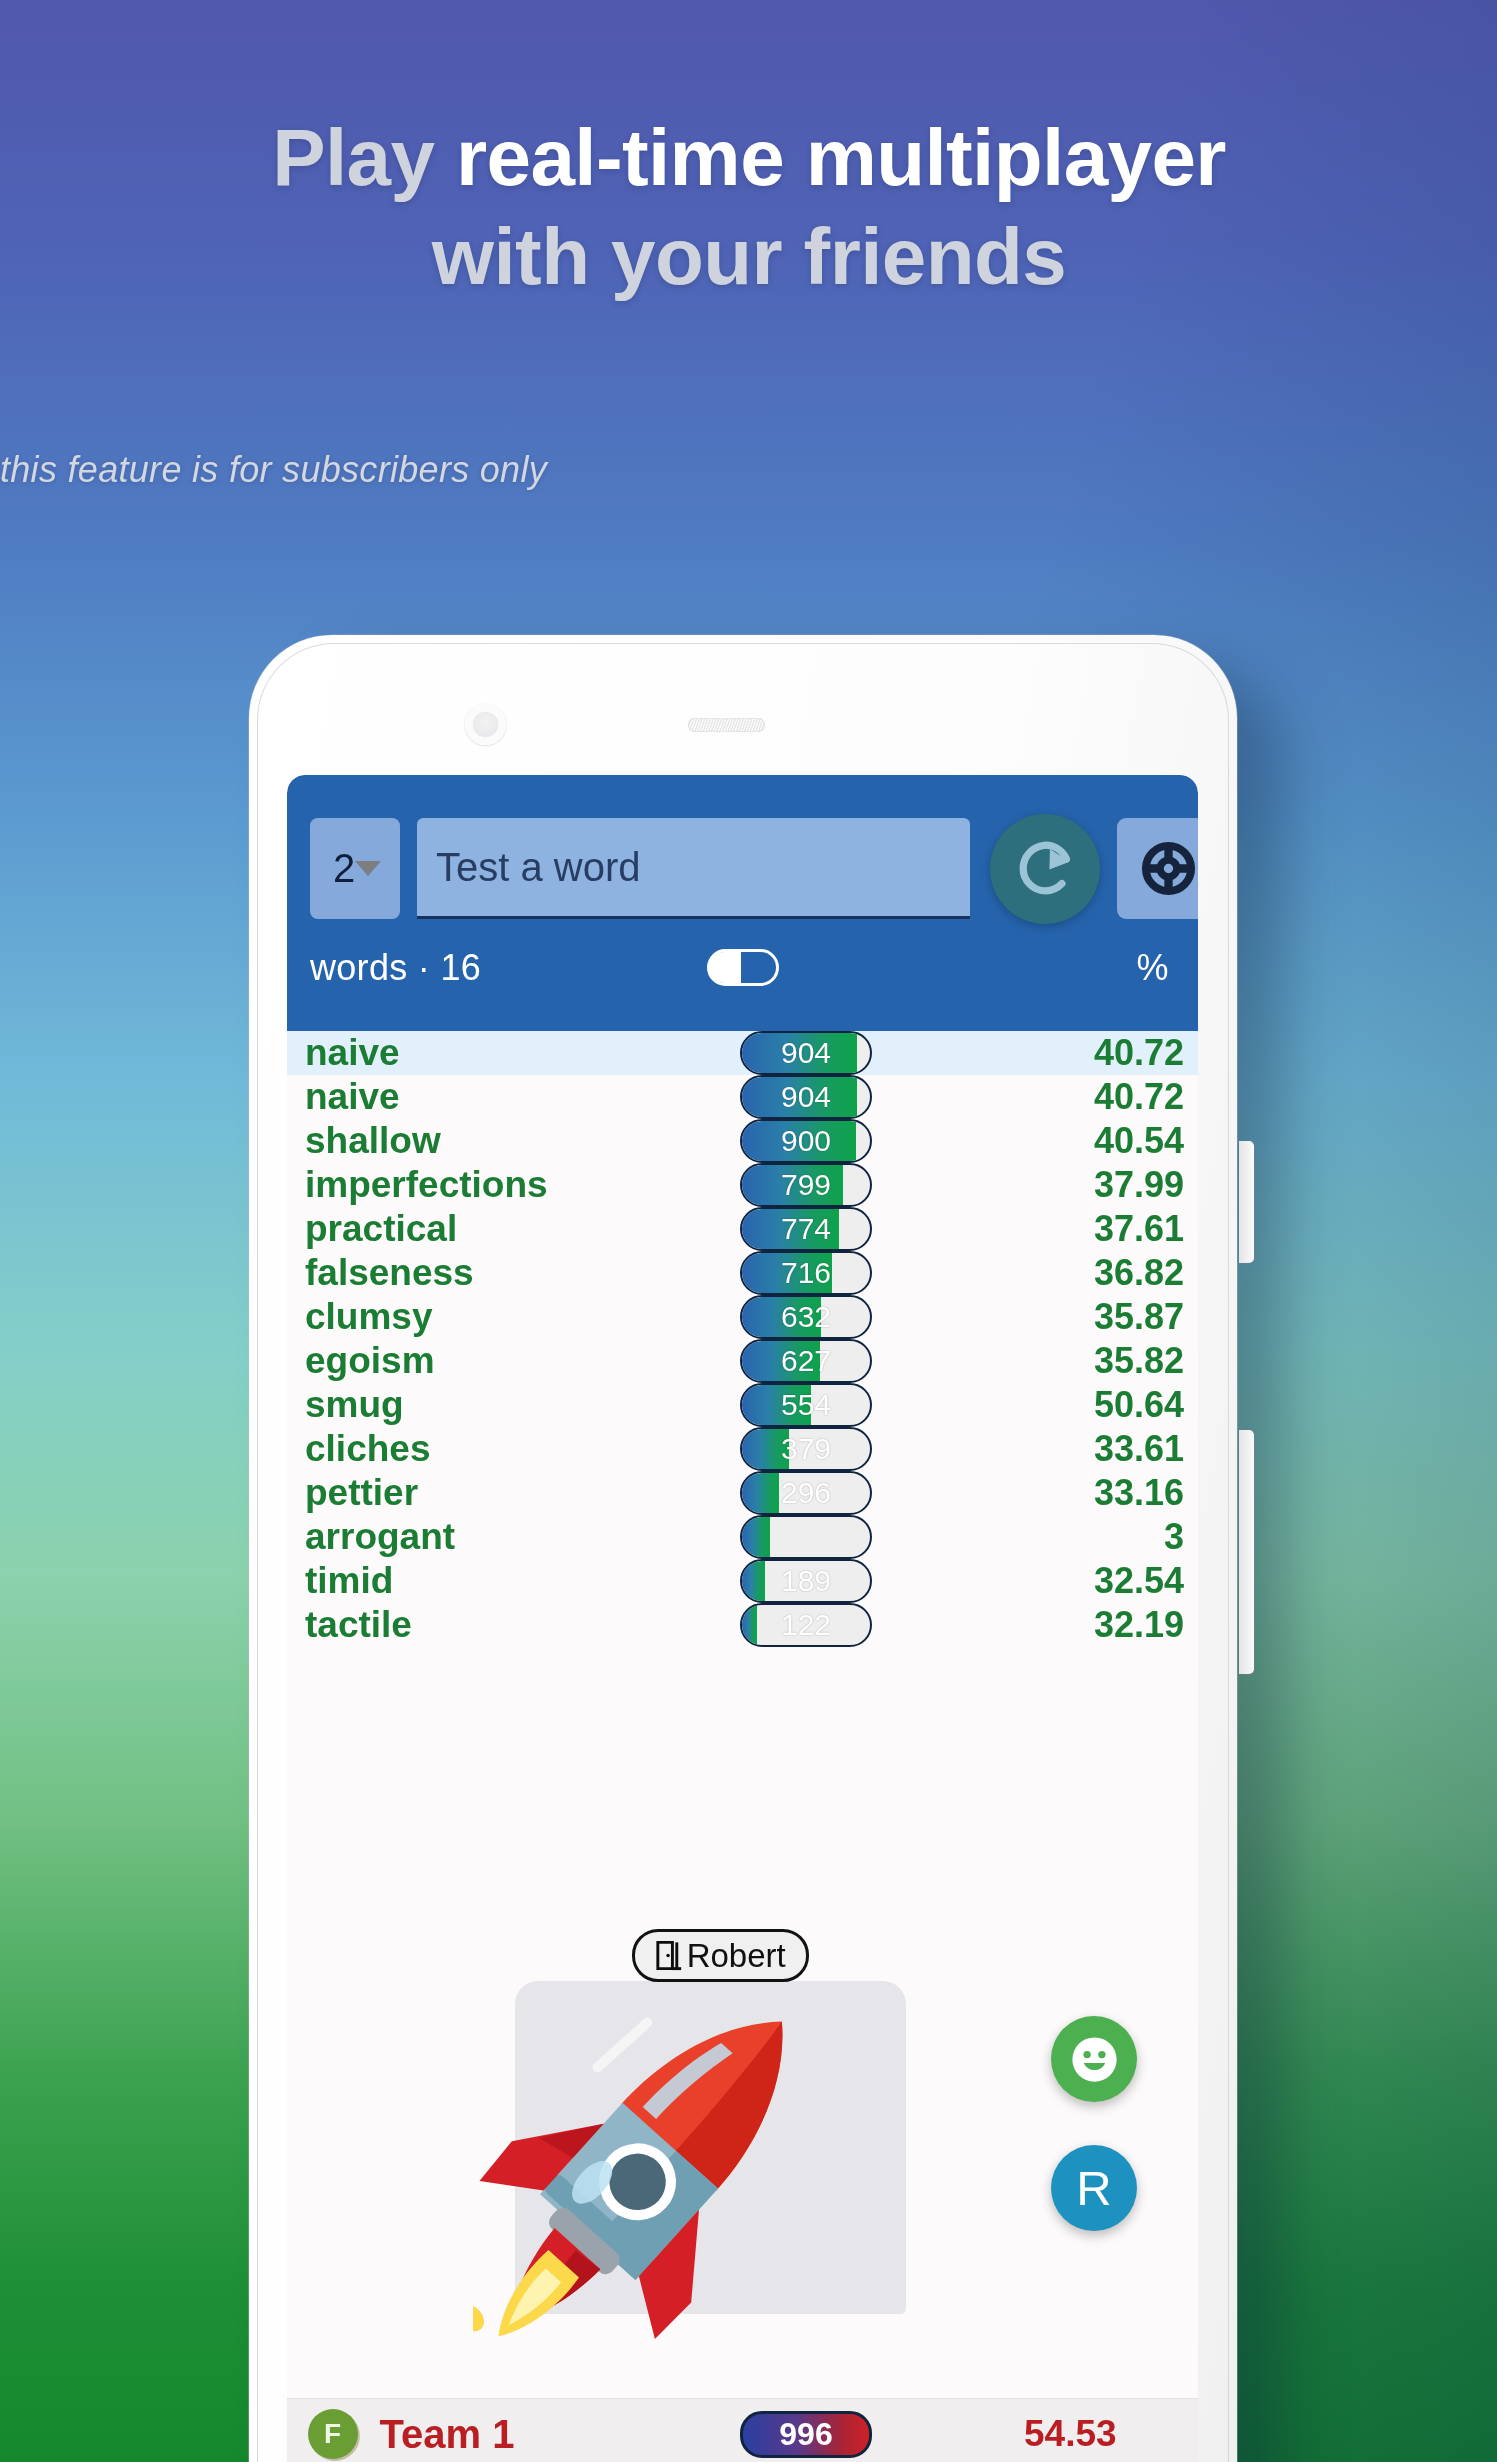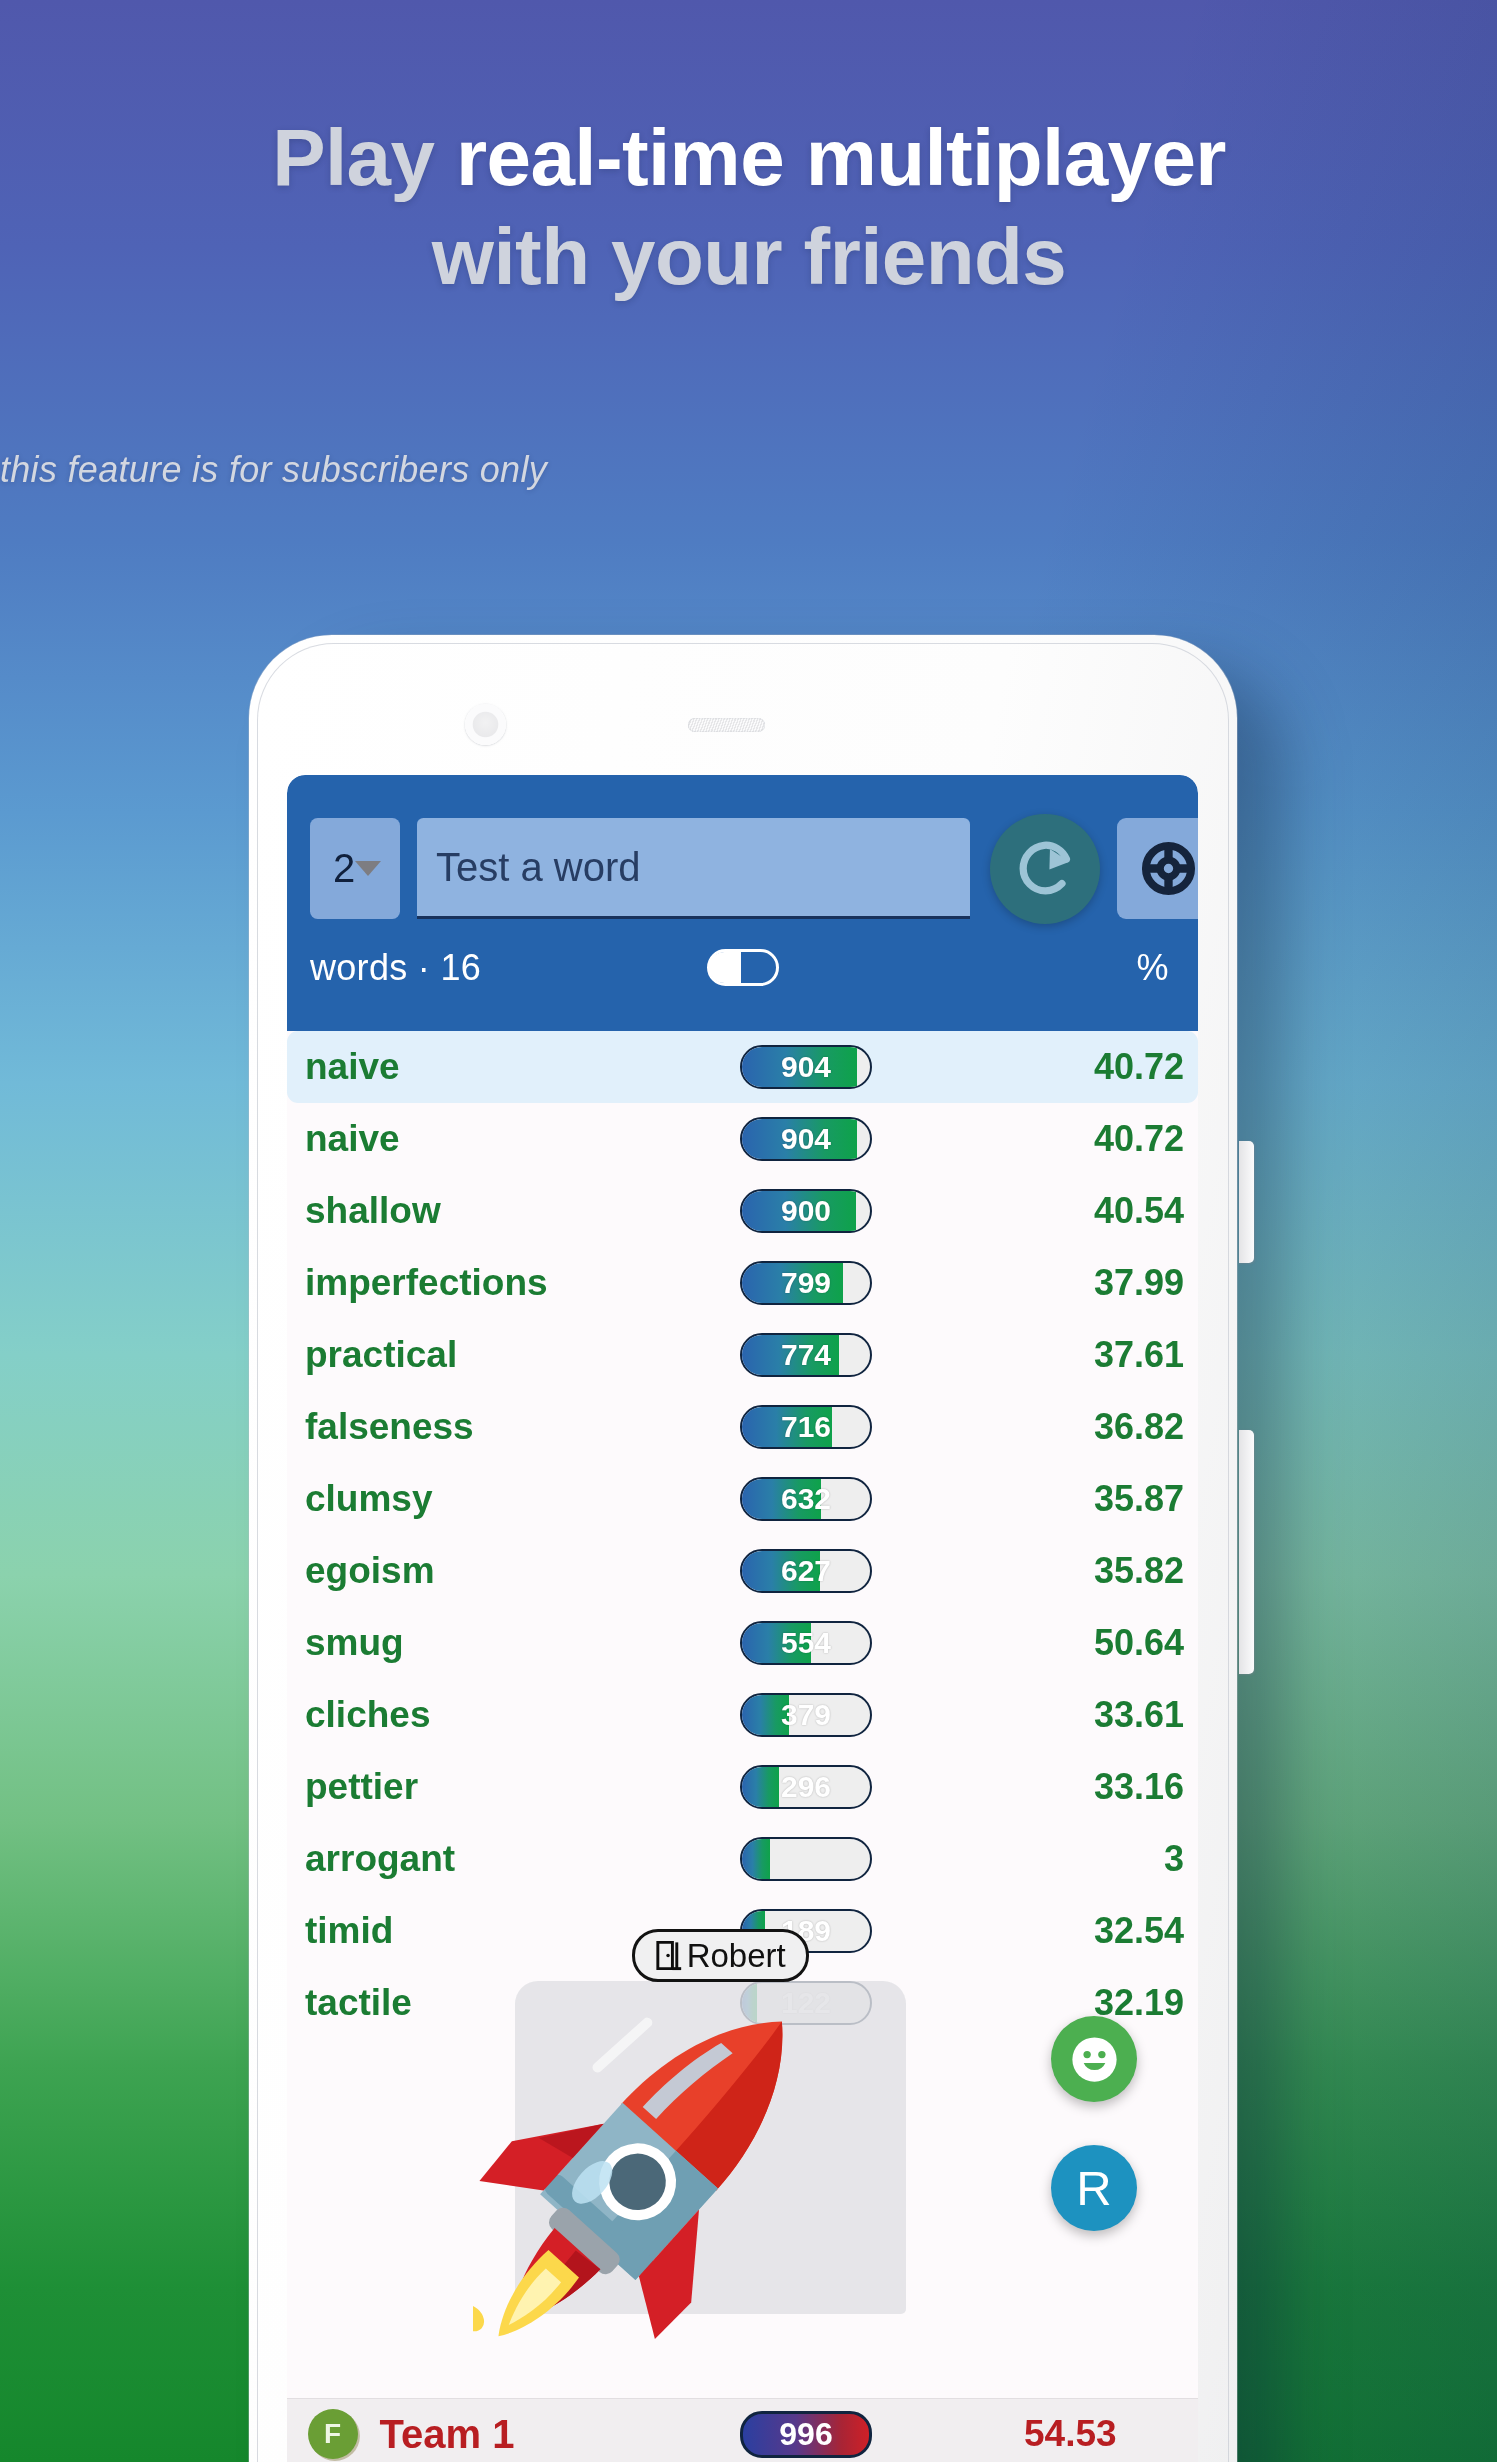--- a/index.html
+++ b/index.html
@@ -190,24 +190,23 @@
   }
   #pct-label {
     position: absolute; right: 6.4px;
     color: #ffffff; font-size: 36px;
   }
 
   
   #word-list { position: relative; }
   .word-row {
     display: flex; align-items: center;
-    height: 72px;
+    height: 44px;
     position: relative;
     background: #fdfafc;
-    border-radius: 11px;
   }
   .word-row.highlight { background: #e1f0fb; }
   .word-label {
     width: 282px;
     padding-left: 18px;
     font-size: 37px; font-weight: bold;
     color: #1b7c33;
     white-space: nowrap;
     overflow: hidden;
   }
@@ -224,21 +223,21 @@
     background: #eeeeee;
     overflow: hidden;
   }
   .bar-fill {
     position: absolute; left: 0; top: 0; bottom: 0;
     background: linear-gradient(90deg,#2a64ae 0%,#2a7fa8 38%,#189a63 72%,#0ea24a 100%);
   }
   .bar-num {
     position: absolute; left: 0; top: 0; right: 0; bottom: 0;
     display: flex; align-items: center; justify-content: center;
-    font-size: 30px; font-weight: bold; color: #ffffff;
+    font-size: 30px; font-weight: normal; color: #ffffff;
     text-shadow: 0 0 1.9px rgba(0,0,0,0.28);
   }
   .pct-value {
     position: absolute; right: 14px;
     font-size: 36px; font-weight: bold; color: #1b7c33;
     width: 160px; text-align: right;
   }
 
   
   #team-row {

